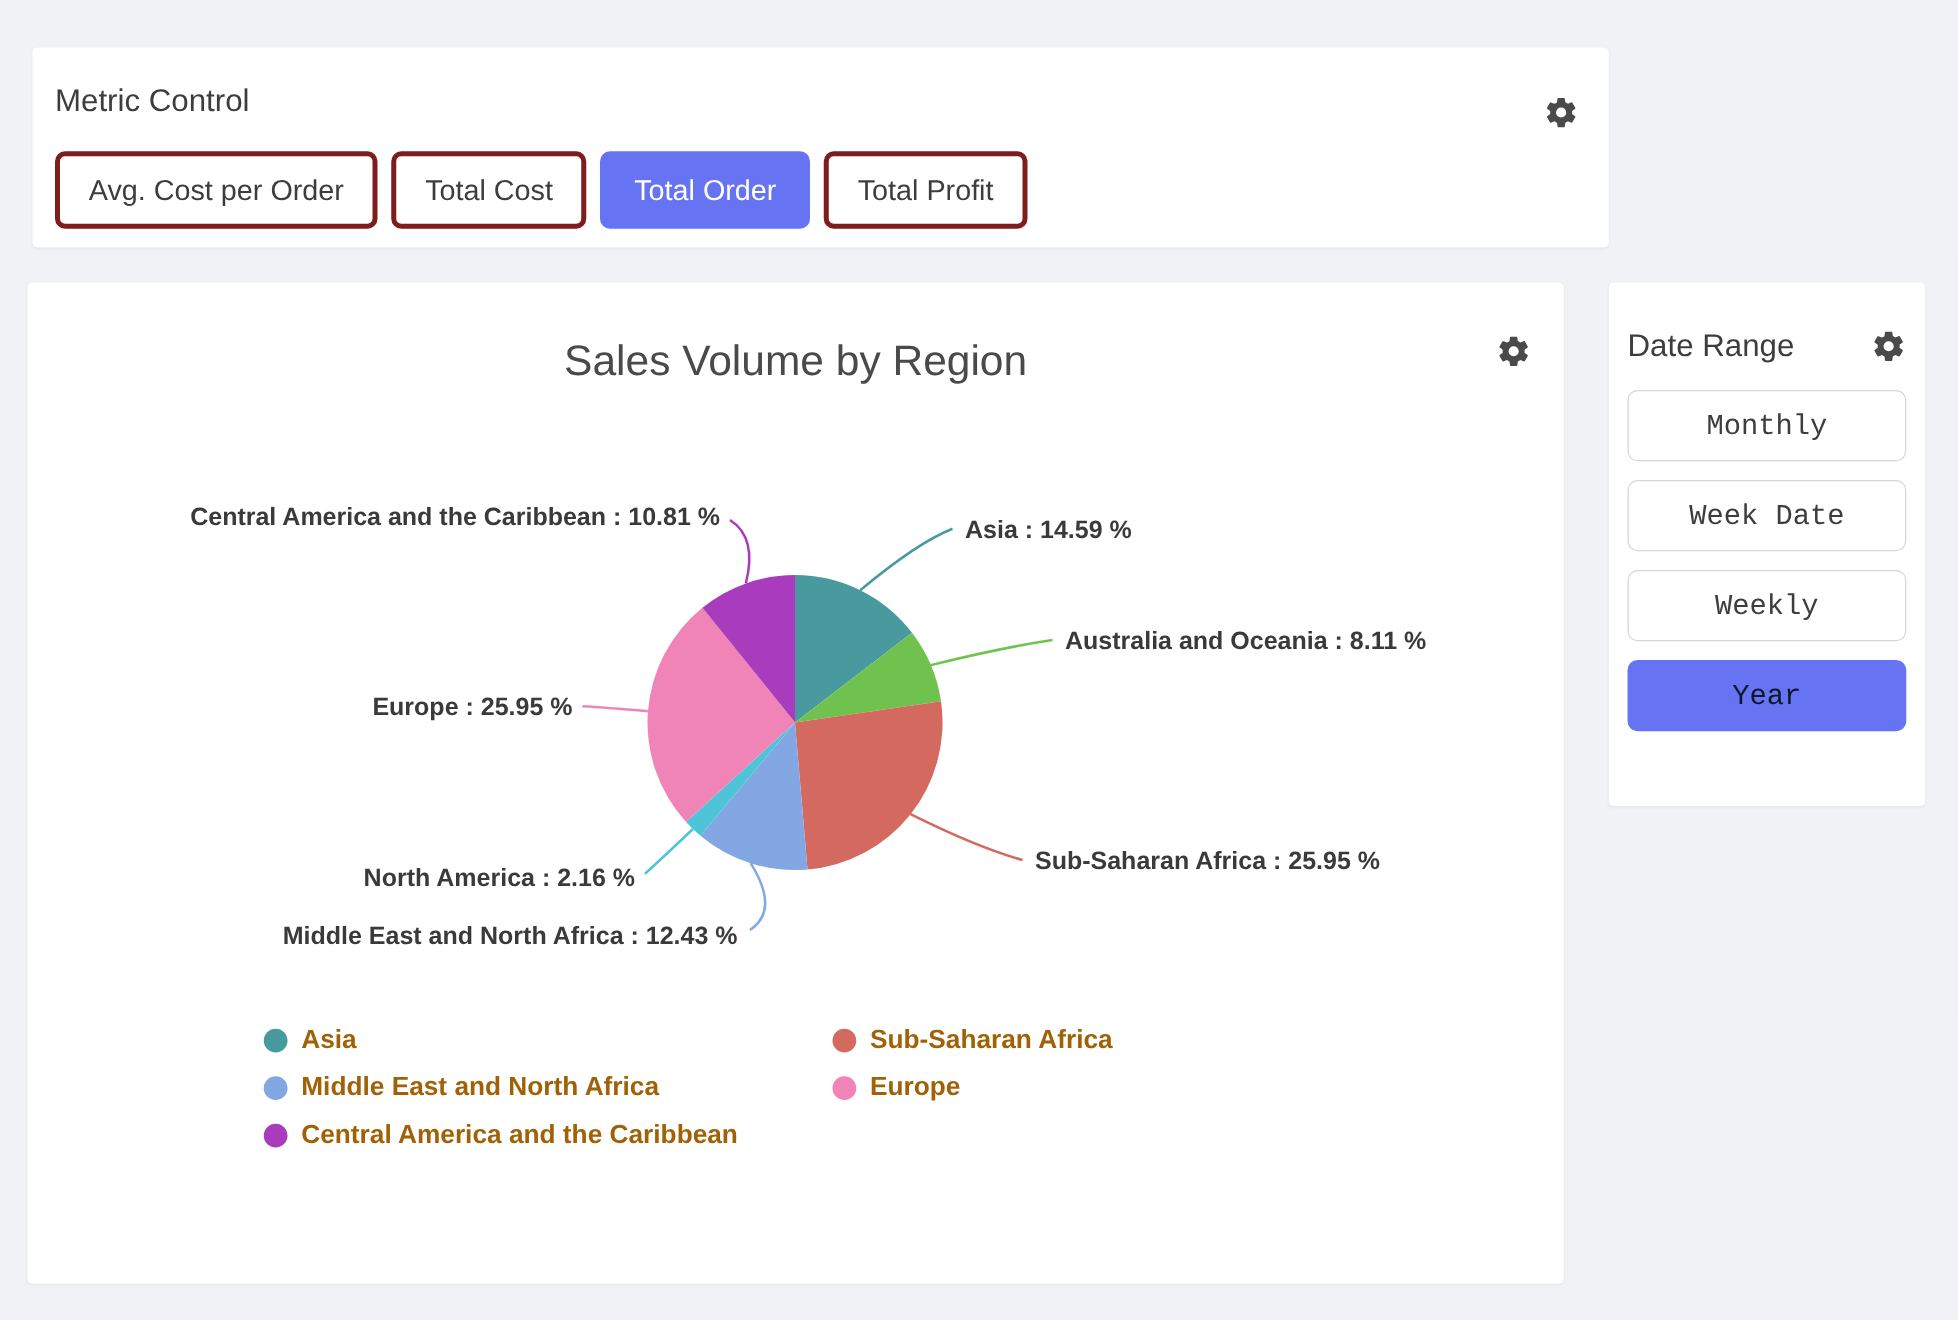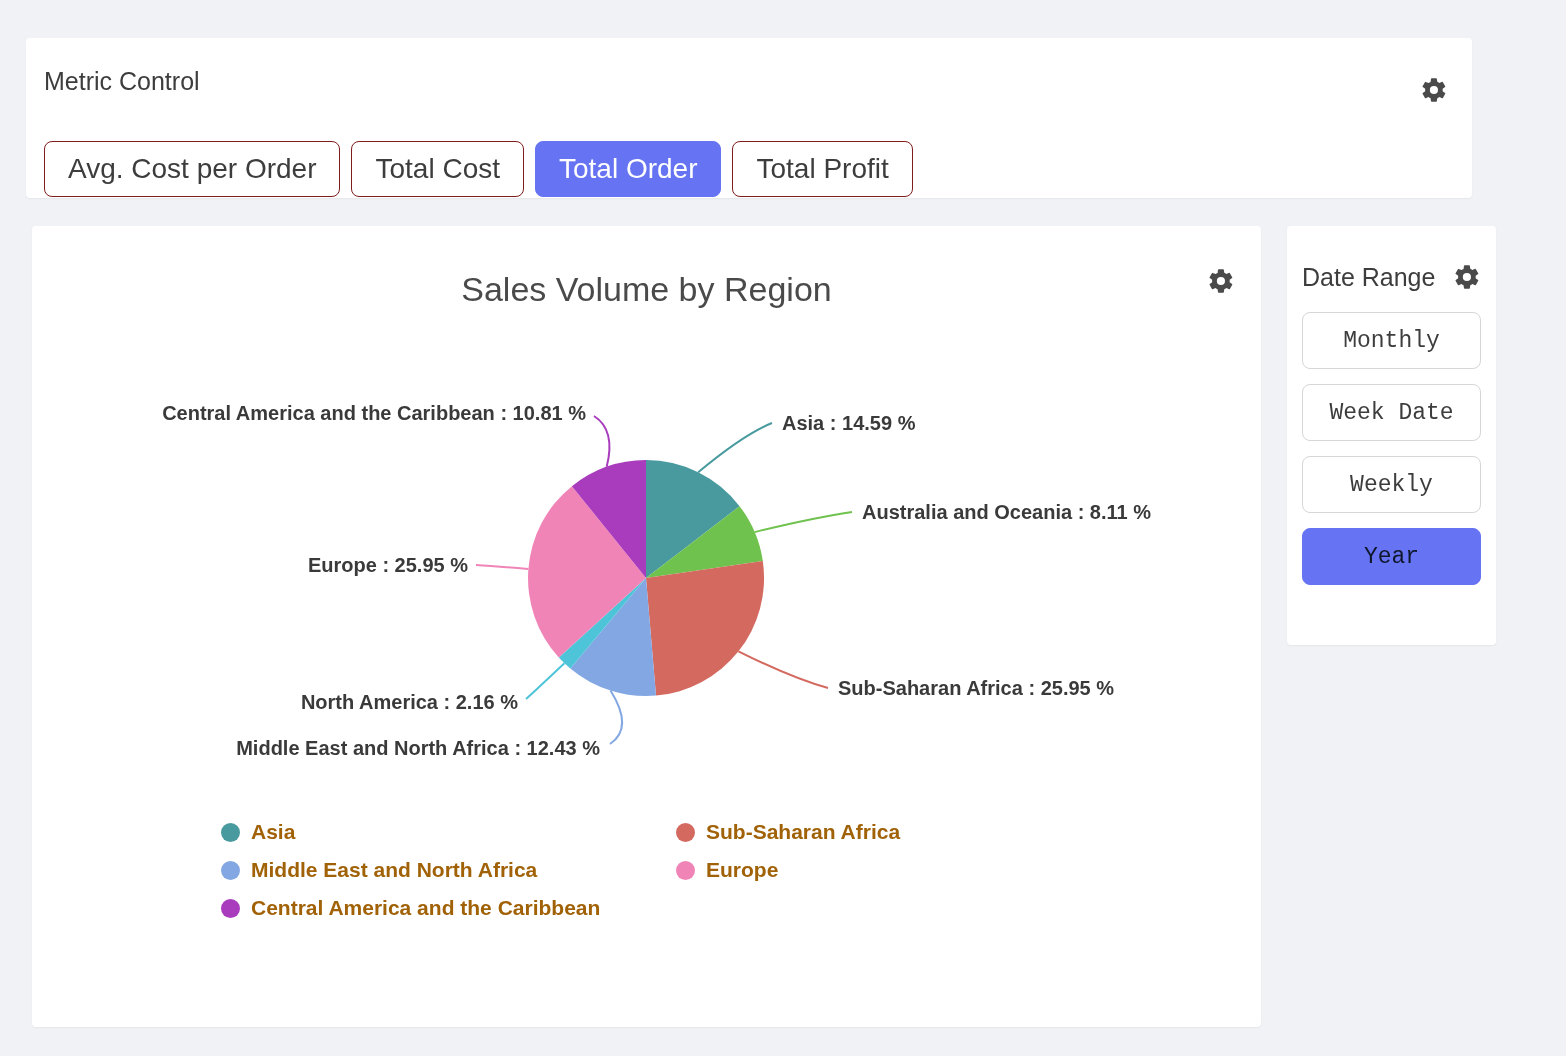--- a/index.html
+++ b/index.html
@@ -2,47 +2,47 @@
 <html><head>
 <meta charset="utf-8">
 <style>
   * { box-sizing: border-box; margin: 0; padding: 0; }
   html, body { width: 1566px; height: 1056px; background: #f1f2f6; font-family: "Liberation Sans", sans-serif; }
   .page { position: relative; width: 1566px; height: 1056px; background: #f1f2f6; overflow: hidden; }
 
   .card { position: absolute; background: #ffffff; border-radius: 4px; box-shadow: 0 1px 2px rgba(0,0,0,0.05); }
 
   
-  .metric-card { left: 26px; top: 38px; width: 1446px; height: 160px; padding: 28px 18px 0 18px; }
+  .metric-card { left: 26px; top: 38px; width: 1261px; height: 160px; padding: 28px 18px 0 18px; }
   .metric-title { font-size: 25px; font-weight: 400; color: #3d3d3d; line-height: 30px; }
   .btn-row { display: flex; gap: 11px; margin-top: 25px; }
   .btn {
-    font-family: inherit; font-size: 28px; color: #3d3d3d; background: #fff;
-    border: 1px solid #7f1d1d; border-radius: 8px; padding: 13px 23px;
-    cursor: pointer; line-height: 28px; white-space: nowrap; margin-top: 20px;
+    font-family: inherit; font-size: 23px; color: #3d3d3d; background: #fff;
+    border: 4px solid #7f1d1d; border-radius: 8px; padding: 13px 23px;
+    cursor: pointer; line-height: 28px; white-space: nowrap;
   }
   .btn.selected { background: #6673f2; border-color: #6673f2; color: #ffffff; }
 
   .gear { position: absolute; width: 28px; height: 28px; cursor: pointer; }
   .metric-card .gear { right: 24px; top: 38px; }
 
   
-  .chart-card { left: 32px; top: 226px; width: 1229px; height: 801px; }
+  .chart-card { left: 22px; top: 226px; width: 1229px; height: 801px; }
   .chart-title { position: absolute; top: 44px; left: 0; width: 100%; text-align: center; font-size: 34px; font-weight: 400; color: #4a4a4a; }
   .chart-card .gear { right: 26px; top: 41px; }
   .pie-svg { position: absolute; left: 0; top: 0; width: 1229px; height: 560px; }
   .slice-label { font-family: "Liberation Sans", sans-serif; font-size: 20px; font-weight: 700; fill: #3a3a3a; }
 
   .legend { position: absolute; left: 189px; top: 595px; display: grid; grid-template-columns: 455px 460px; row-gap: 16px; }
   .legend-item { display: flex; align-items: center; gap: 11px; height: 22px; cursor: pointer; }
   .legend-dot { width: 19px; height: 19px; border-radius: 50%; flex: 0 0 auto; }
   .legend-label { font-size: 21px; font-weight: 700; color: #a16207; line-height: 22px; }
 
   
-  .date-card { left: 1287px; top: 226px; width: 209px; height: 419px; padding: 36px 15px 0 15px; }
+  .date-card { left: 1287px; top: 226px; width: 253px; height: 419px; padding: 36px 15px 0 15px; }
   .date-header { display: flex; align-items: center; justify-content: space-between; }
   .date-title { font-size: 25px; font-weight: 400; color: #3d3d3d; line-height: 30px; }
   .date-card .gear { position: static; }
   .date-btn {
     display: block; width: 100%; height: 57px; margin-top: 15px;
     font-family: Liberation Mono, monospace; font-size: 23px; color: #3d3d3d; background: #fff;
     border: 1px solid #d6d6d6; border-radius: 8px; cursor: pointer; text-align: center;
   }
   .date-btn:first-of-type { margin-top: 20px; }
   .date-btn.selected { background: #6673f2; border-color: #6673f2; color: #0f172a; }

